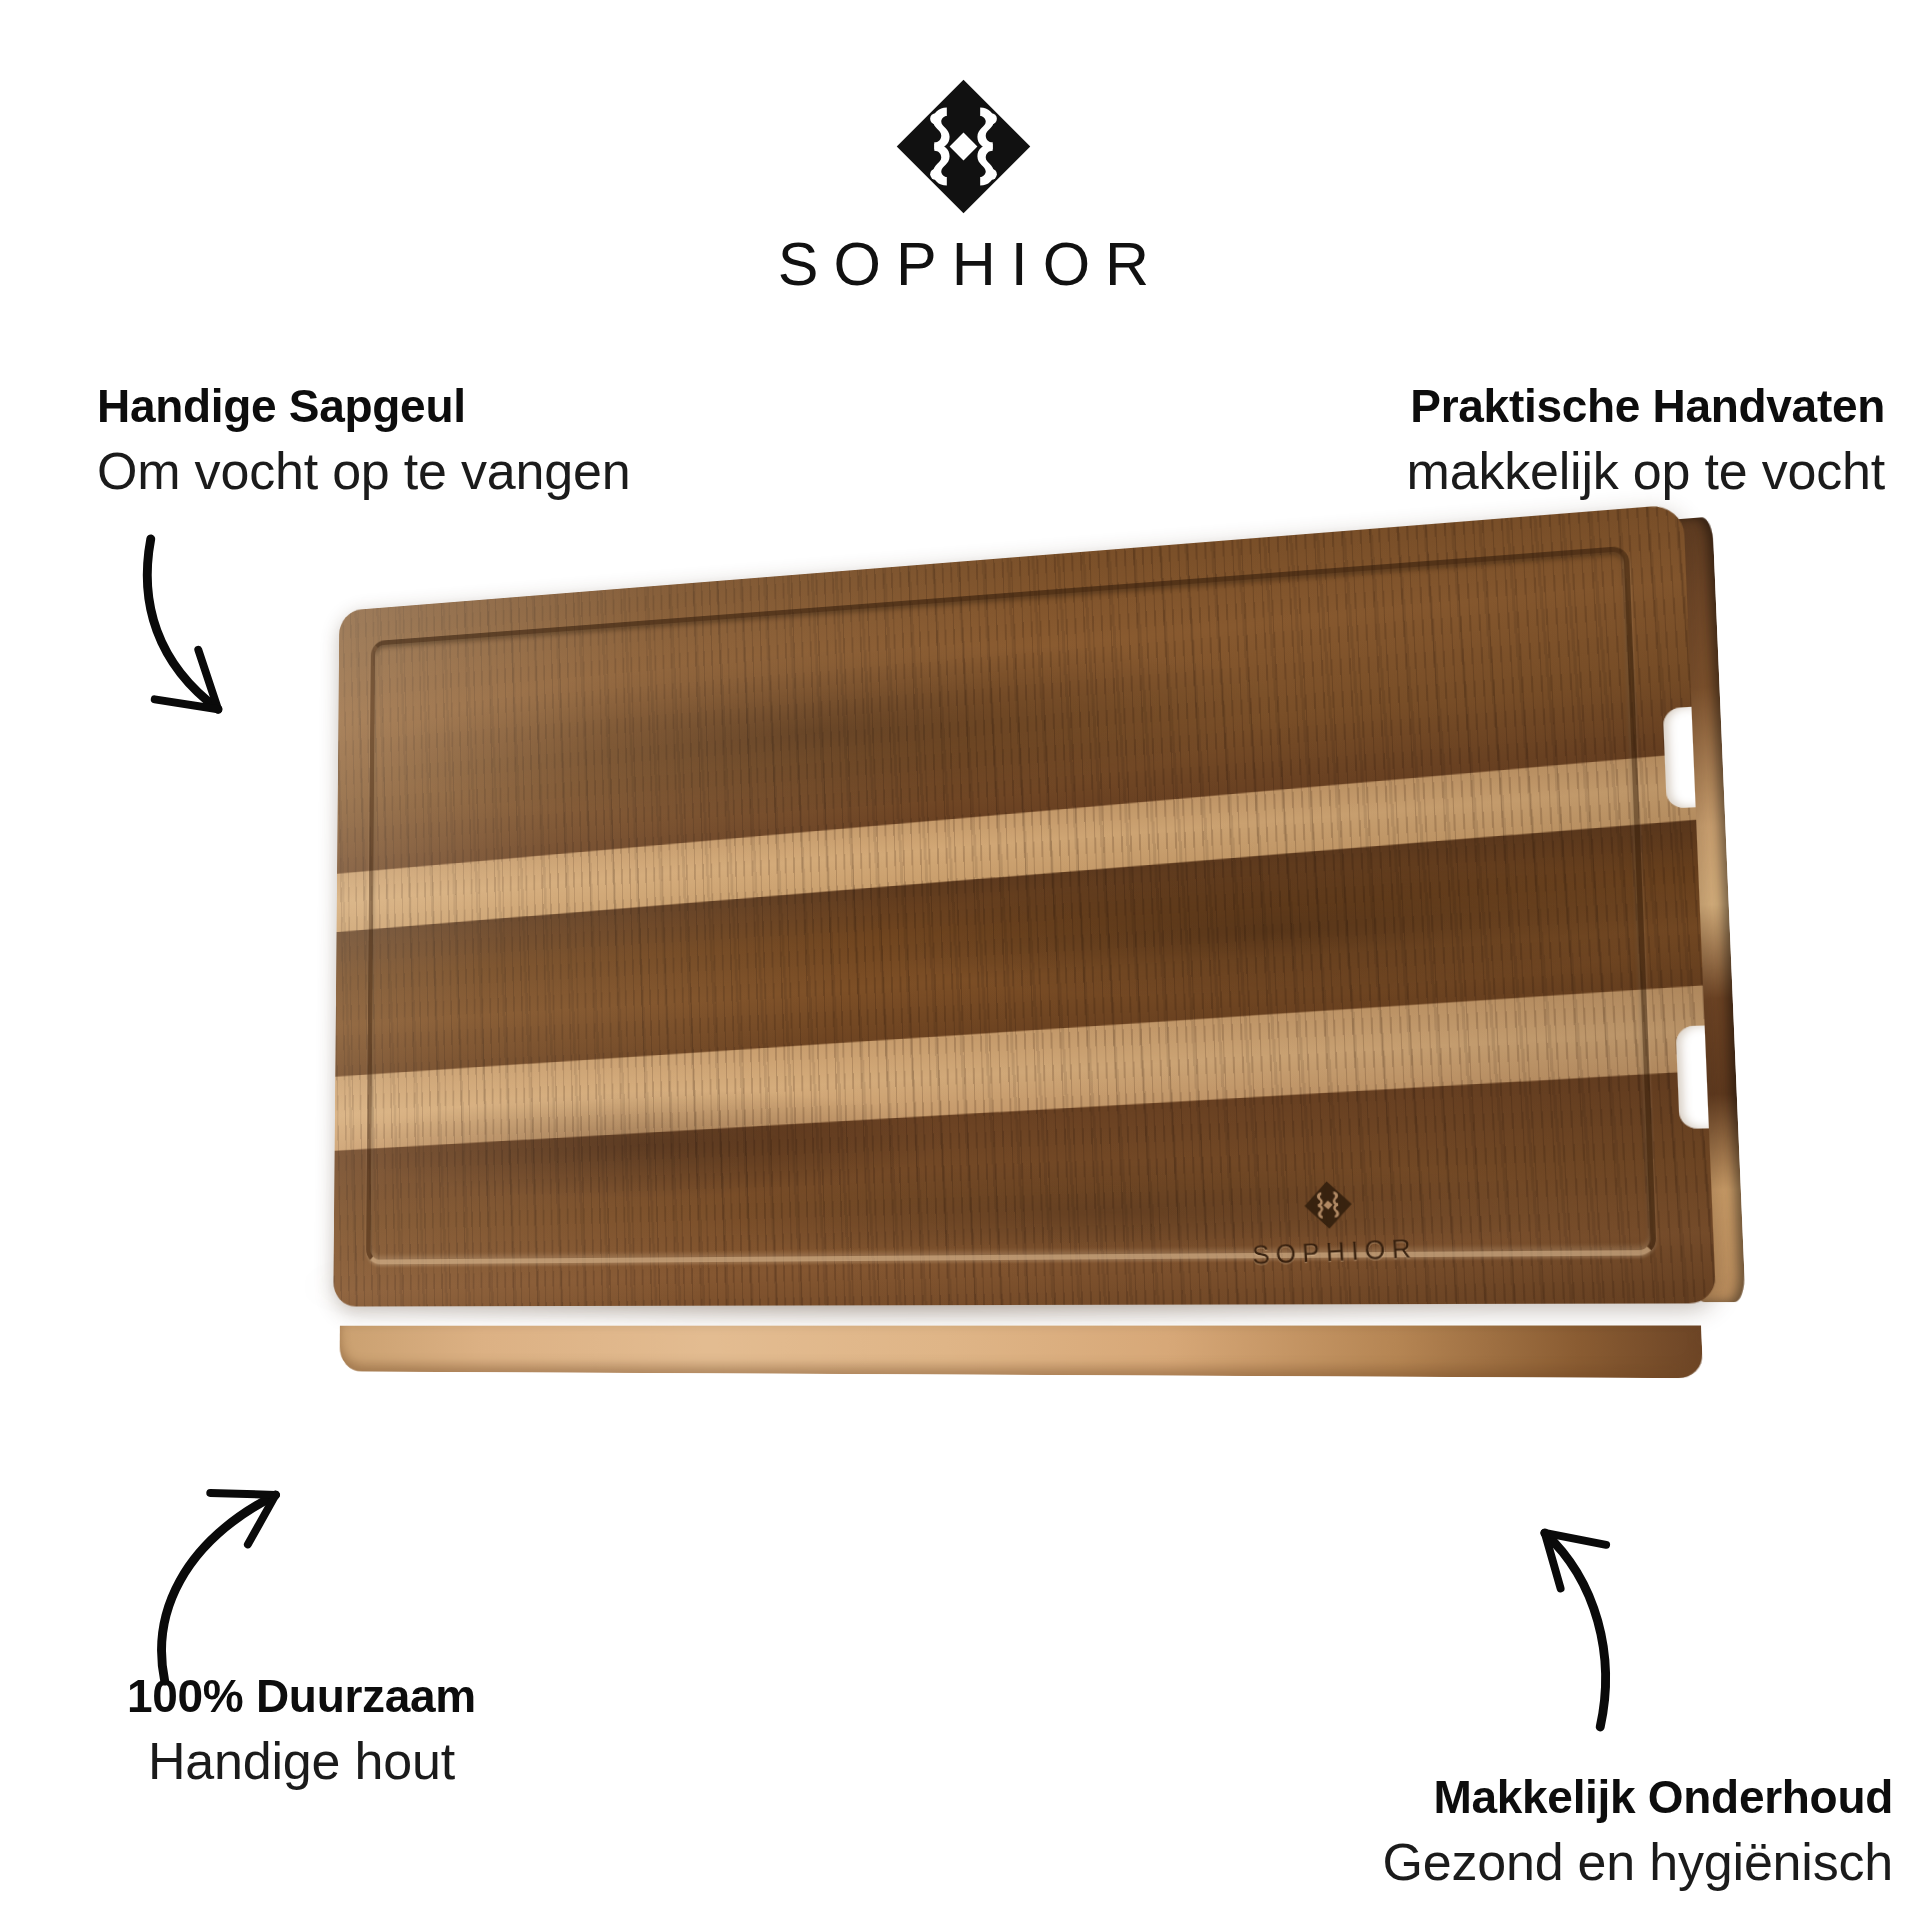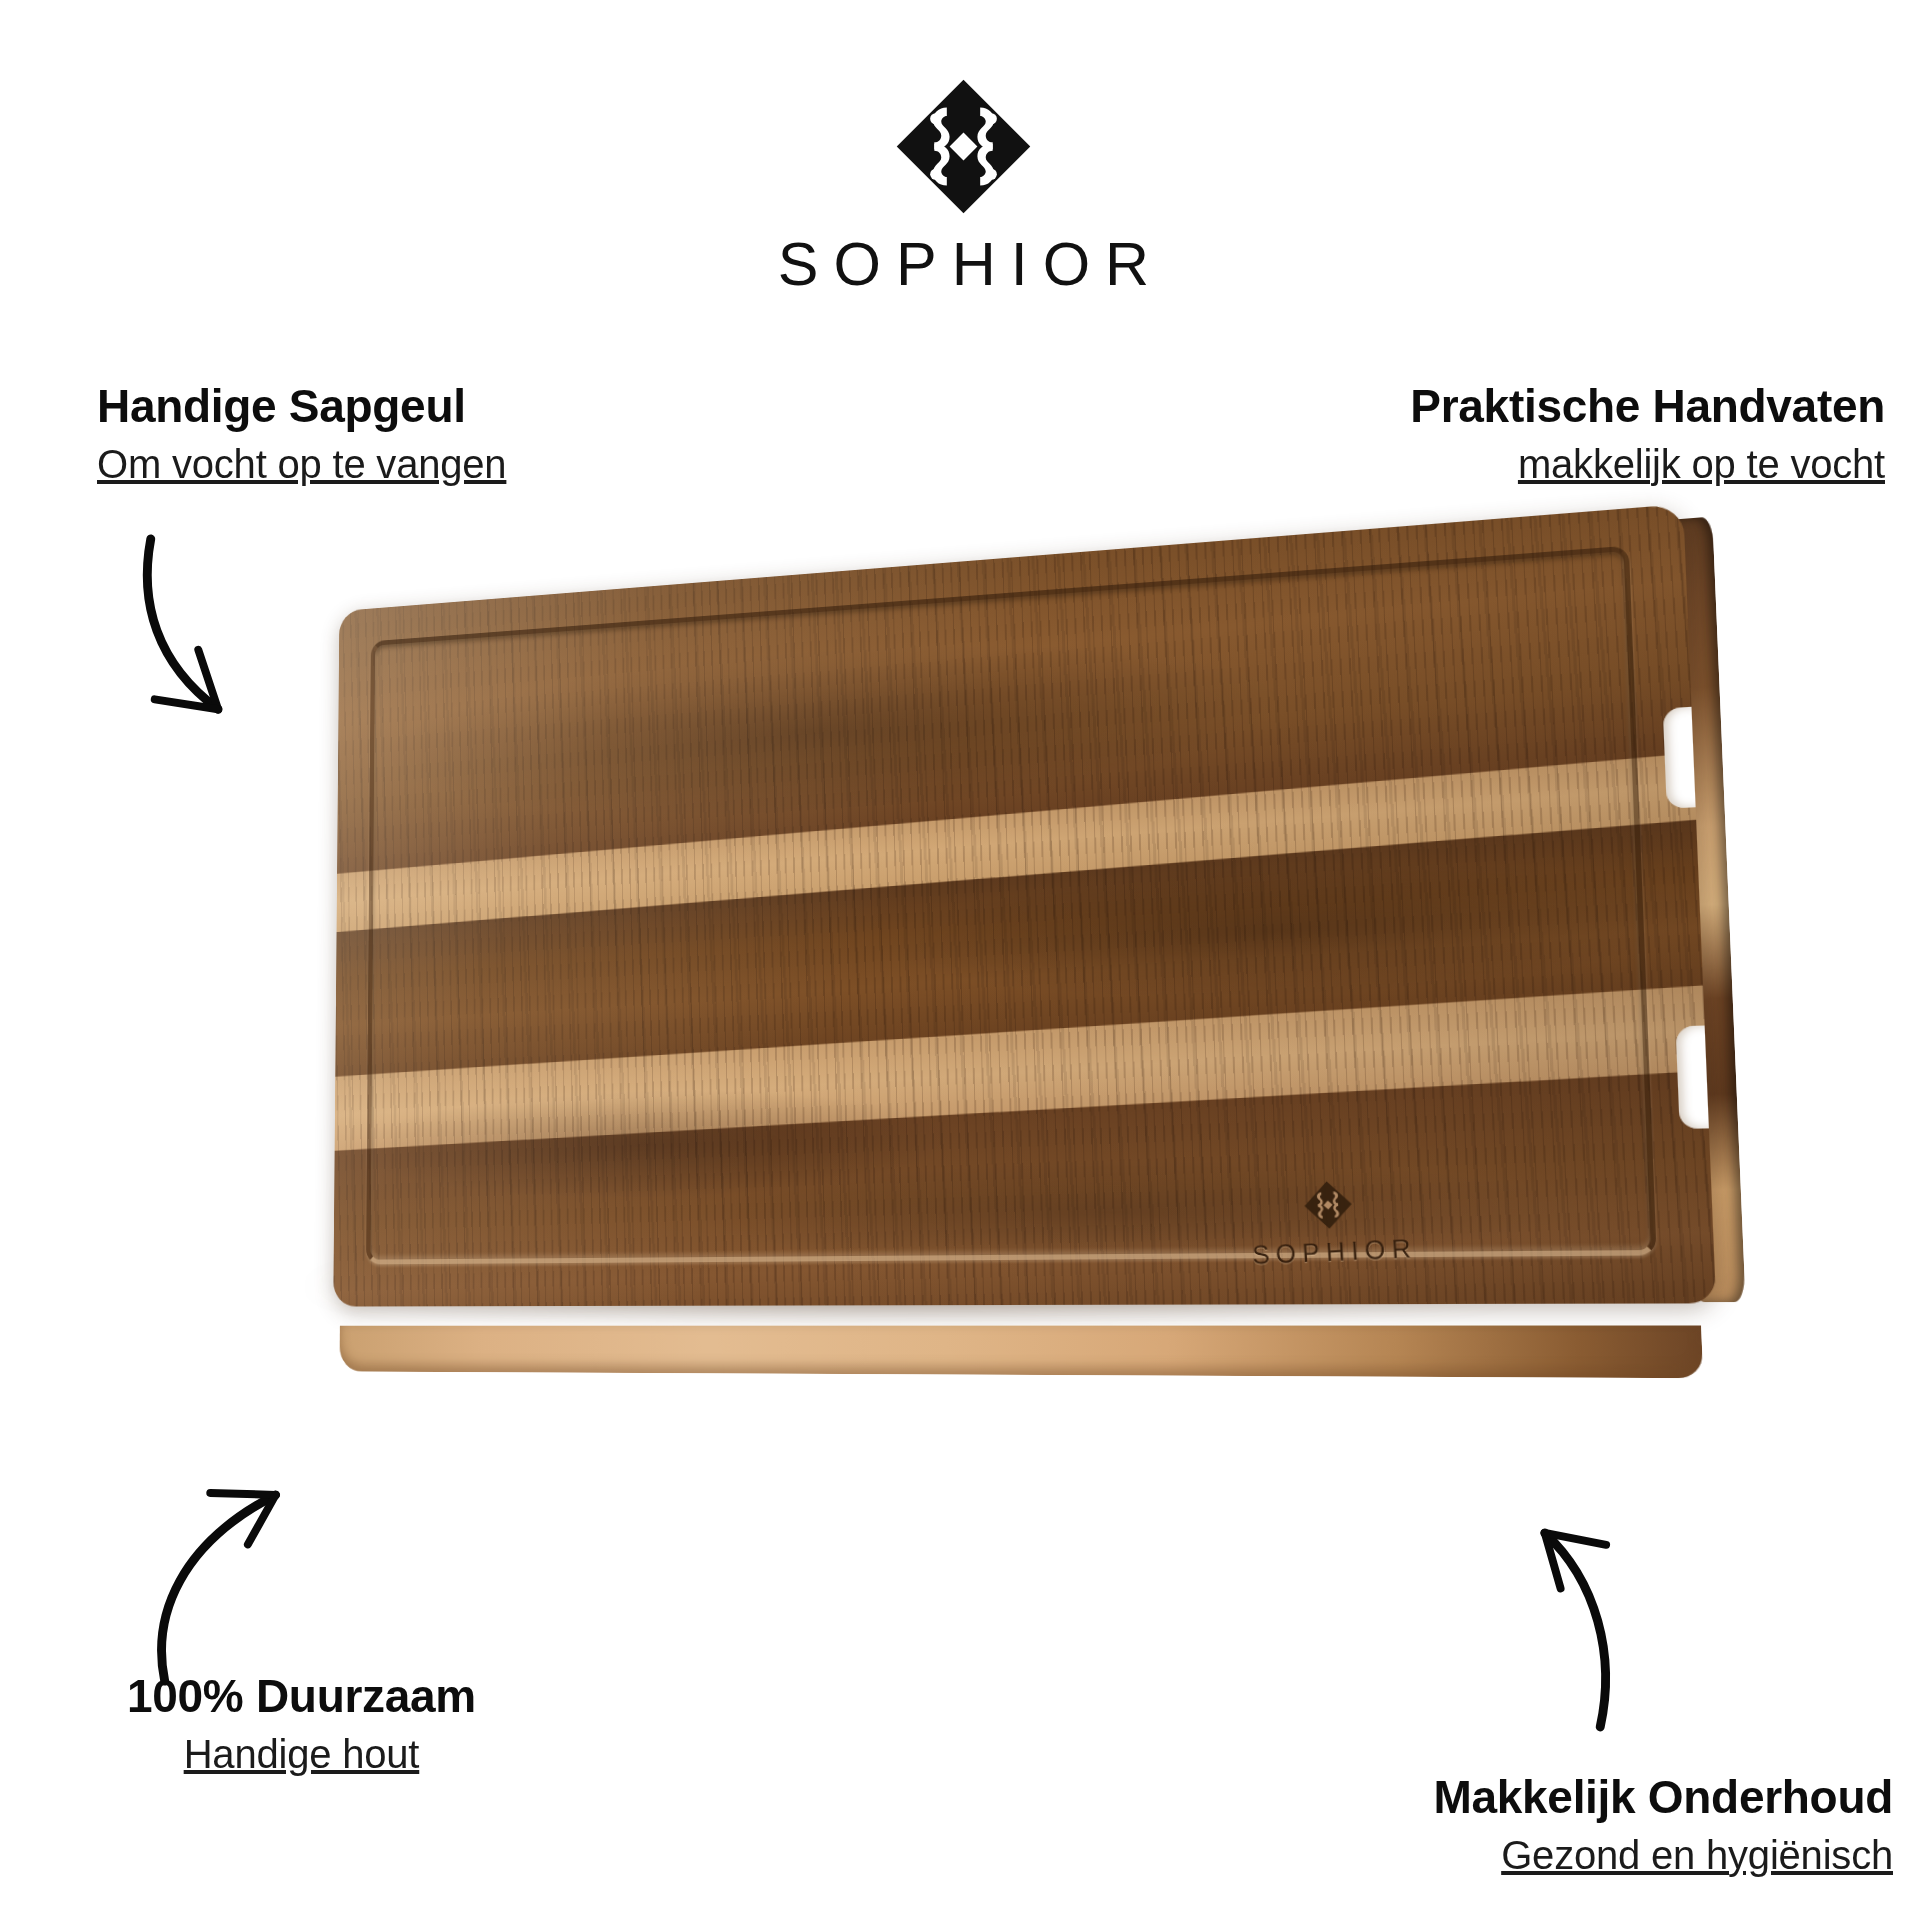--- a/index.html
+++ b/index.html
@@ -10,22 +10,22 @@
   #brand-header { position:absolute; left:0; top:0; width:1927px; height:297px;
       display:flex; flex-direction:column; align-items:center; }
   #brand-logo-mark { margin-top:77px; width:139px; height:139px; }
   #brand-wordmark { margin-top:18px; font-size:61px; font-weight:300;
       letter-spacing:15px; color:#111; line-height:1; text-indent:15px; }
 
   
   .annot { position:absolute; }
   .annot-title { font-size:46px; font-weight:700; line-height:1.12; color:#0d0d0d;
       letter-spacing:-0.3px; white-space:nowrap; }
-  .annot-sub { font-size:40px; font-weight:300; line-height:1.18; color:#1b1b1b;
-      letter-spacing:-0.2px; white-space:nowrap; margin-top:8px;text-decoration:underline; }
+  .annot-sub { font-size:52px; font-weight:300; line-height:1.18; color:#1b1b1b;
+      letter-spacing:-0.2px; white-space:nowrap; margin-top:8px; }
   #annot-tl { left:54px;  top:381px; text-align:left;margin-left:43px; }
   #annot-tr { right:42px; top:381px; text-align:right;margin-left:32px; }
   #annot-bl { left:127px; top:1671px; text-align:center; }
   #annot-br { right:34px; top:1772px; text-align:right; }
 
   .arrow { position:absolute; }
   #arrow-tl { left:127px;  top:525px; }
   #arrow-tr { left:1523px; top:546px; }
   #arrow-bl { left:137px;  top:1473px; }
   #arrow-br { left:1521px; top:1507px; }

